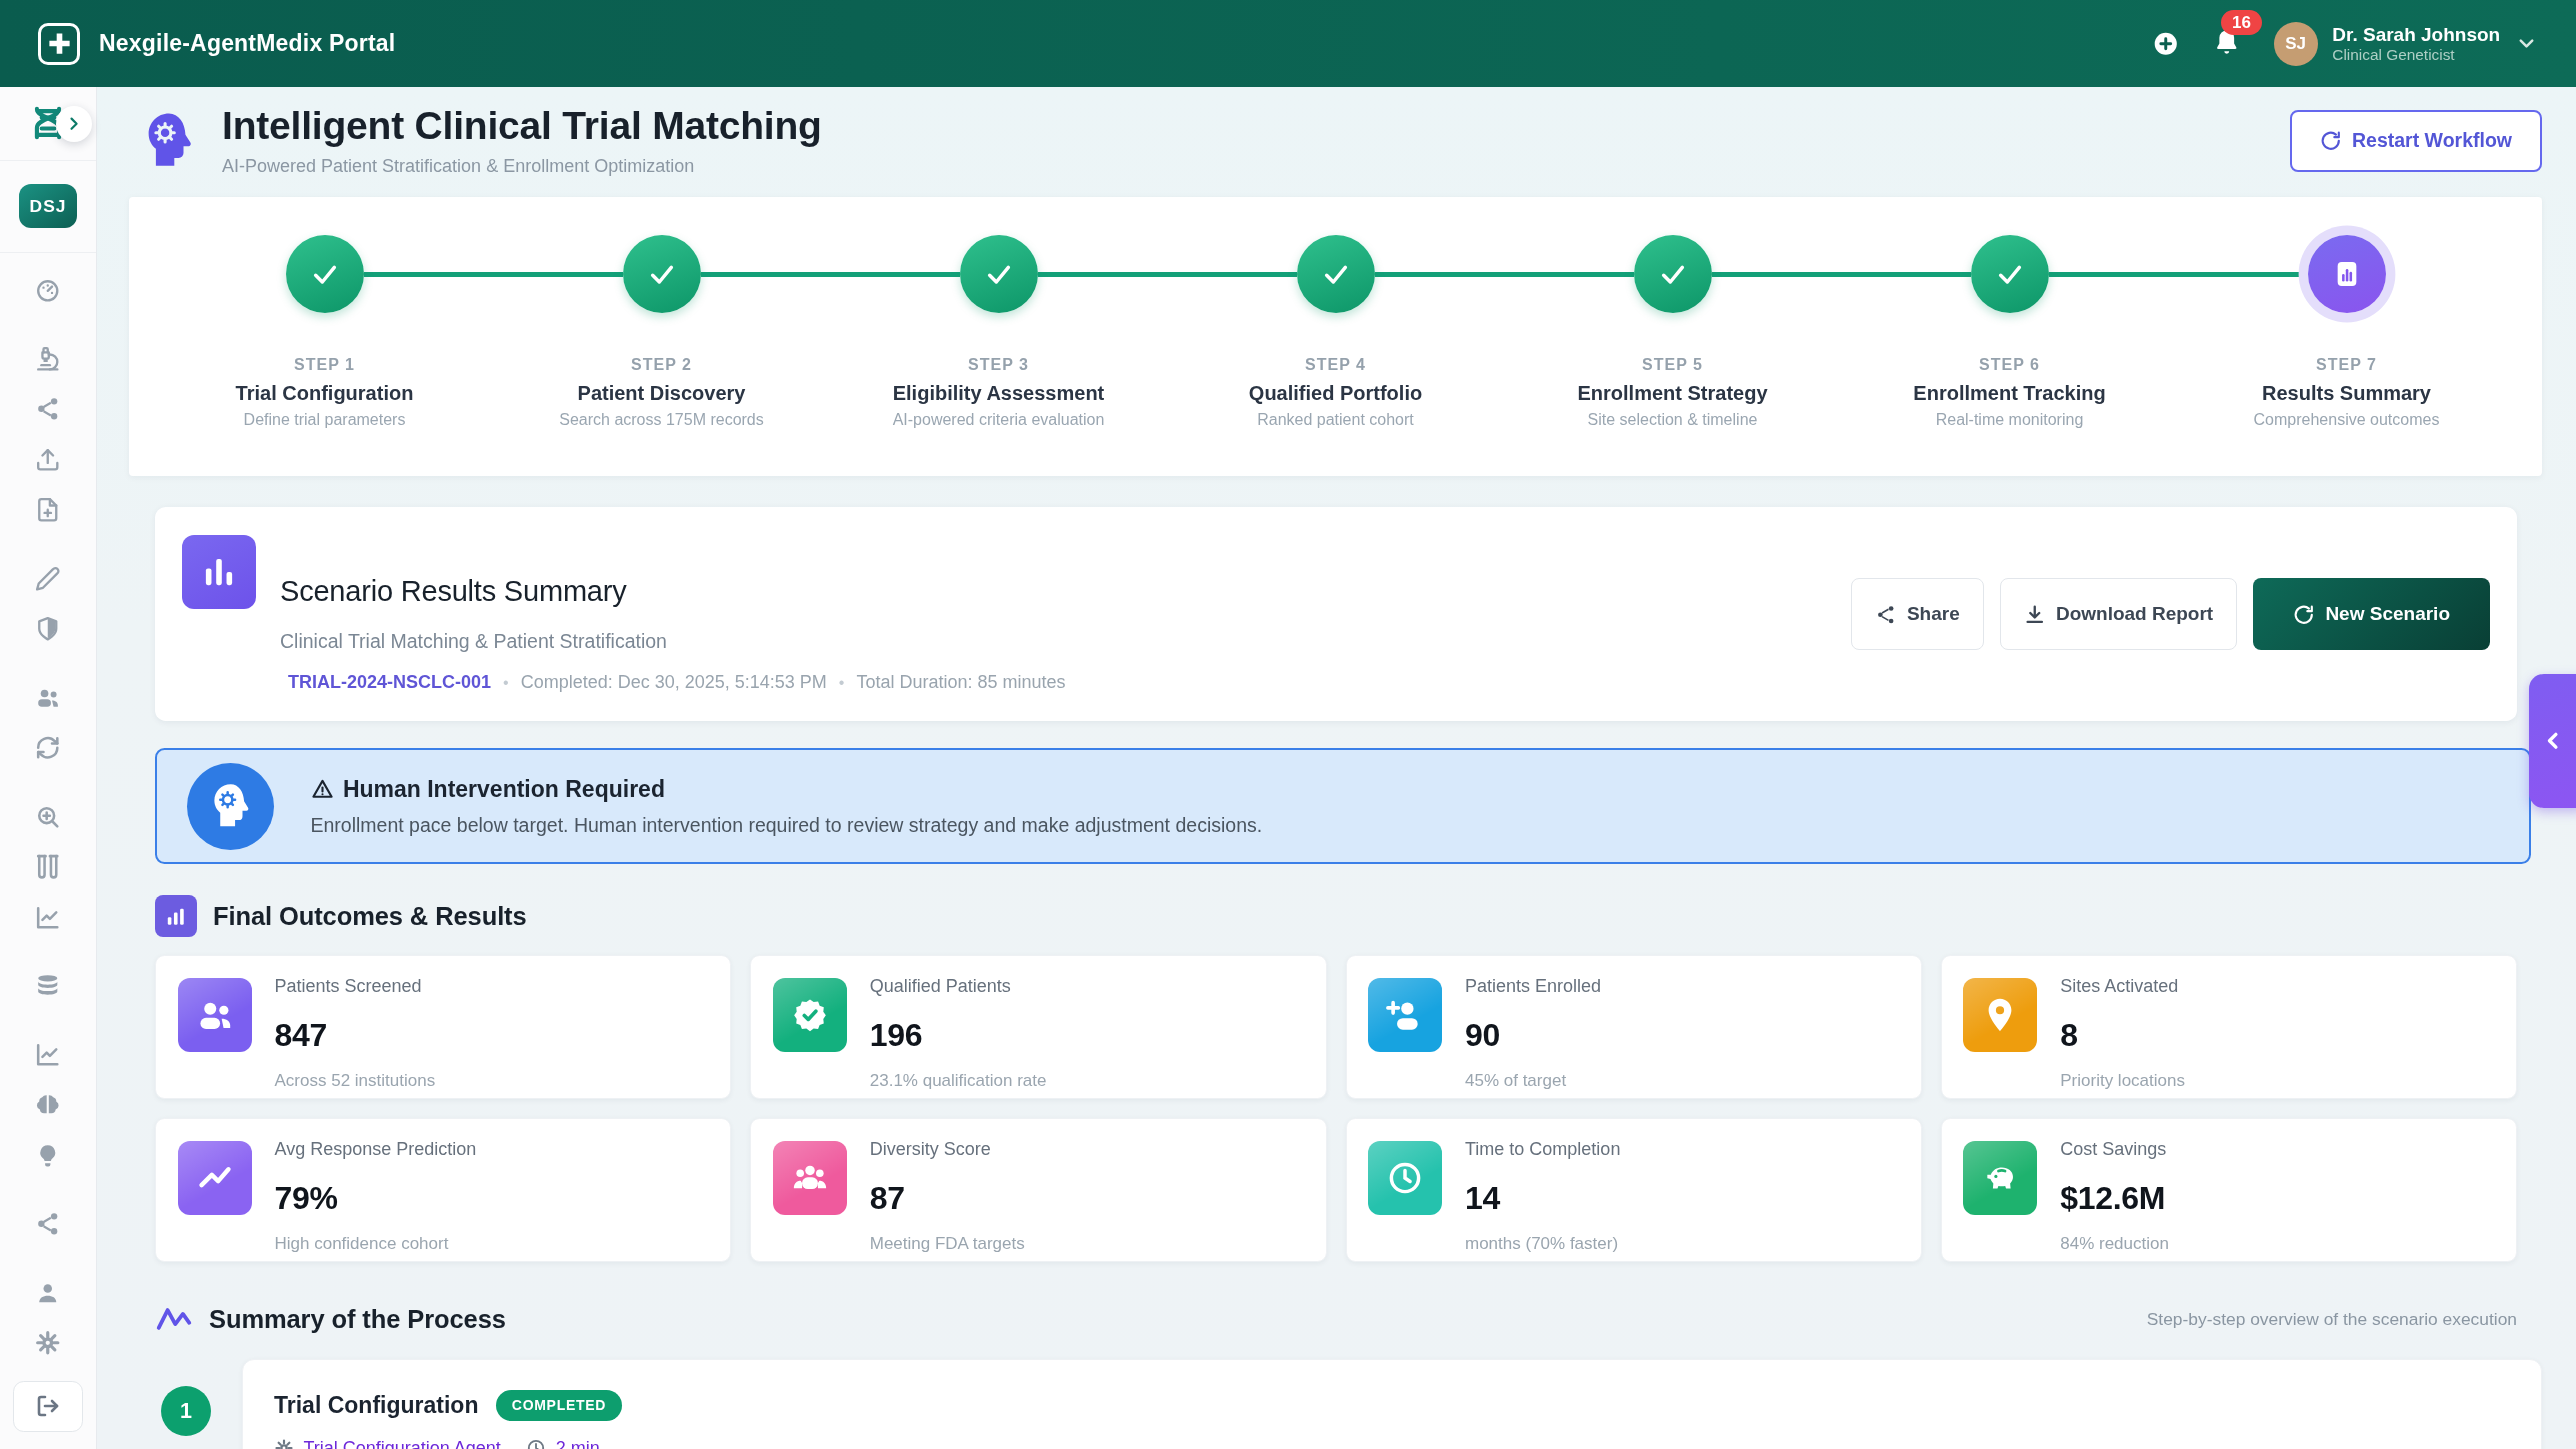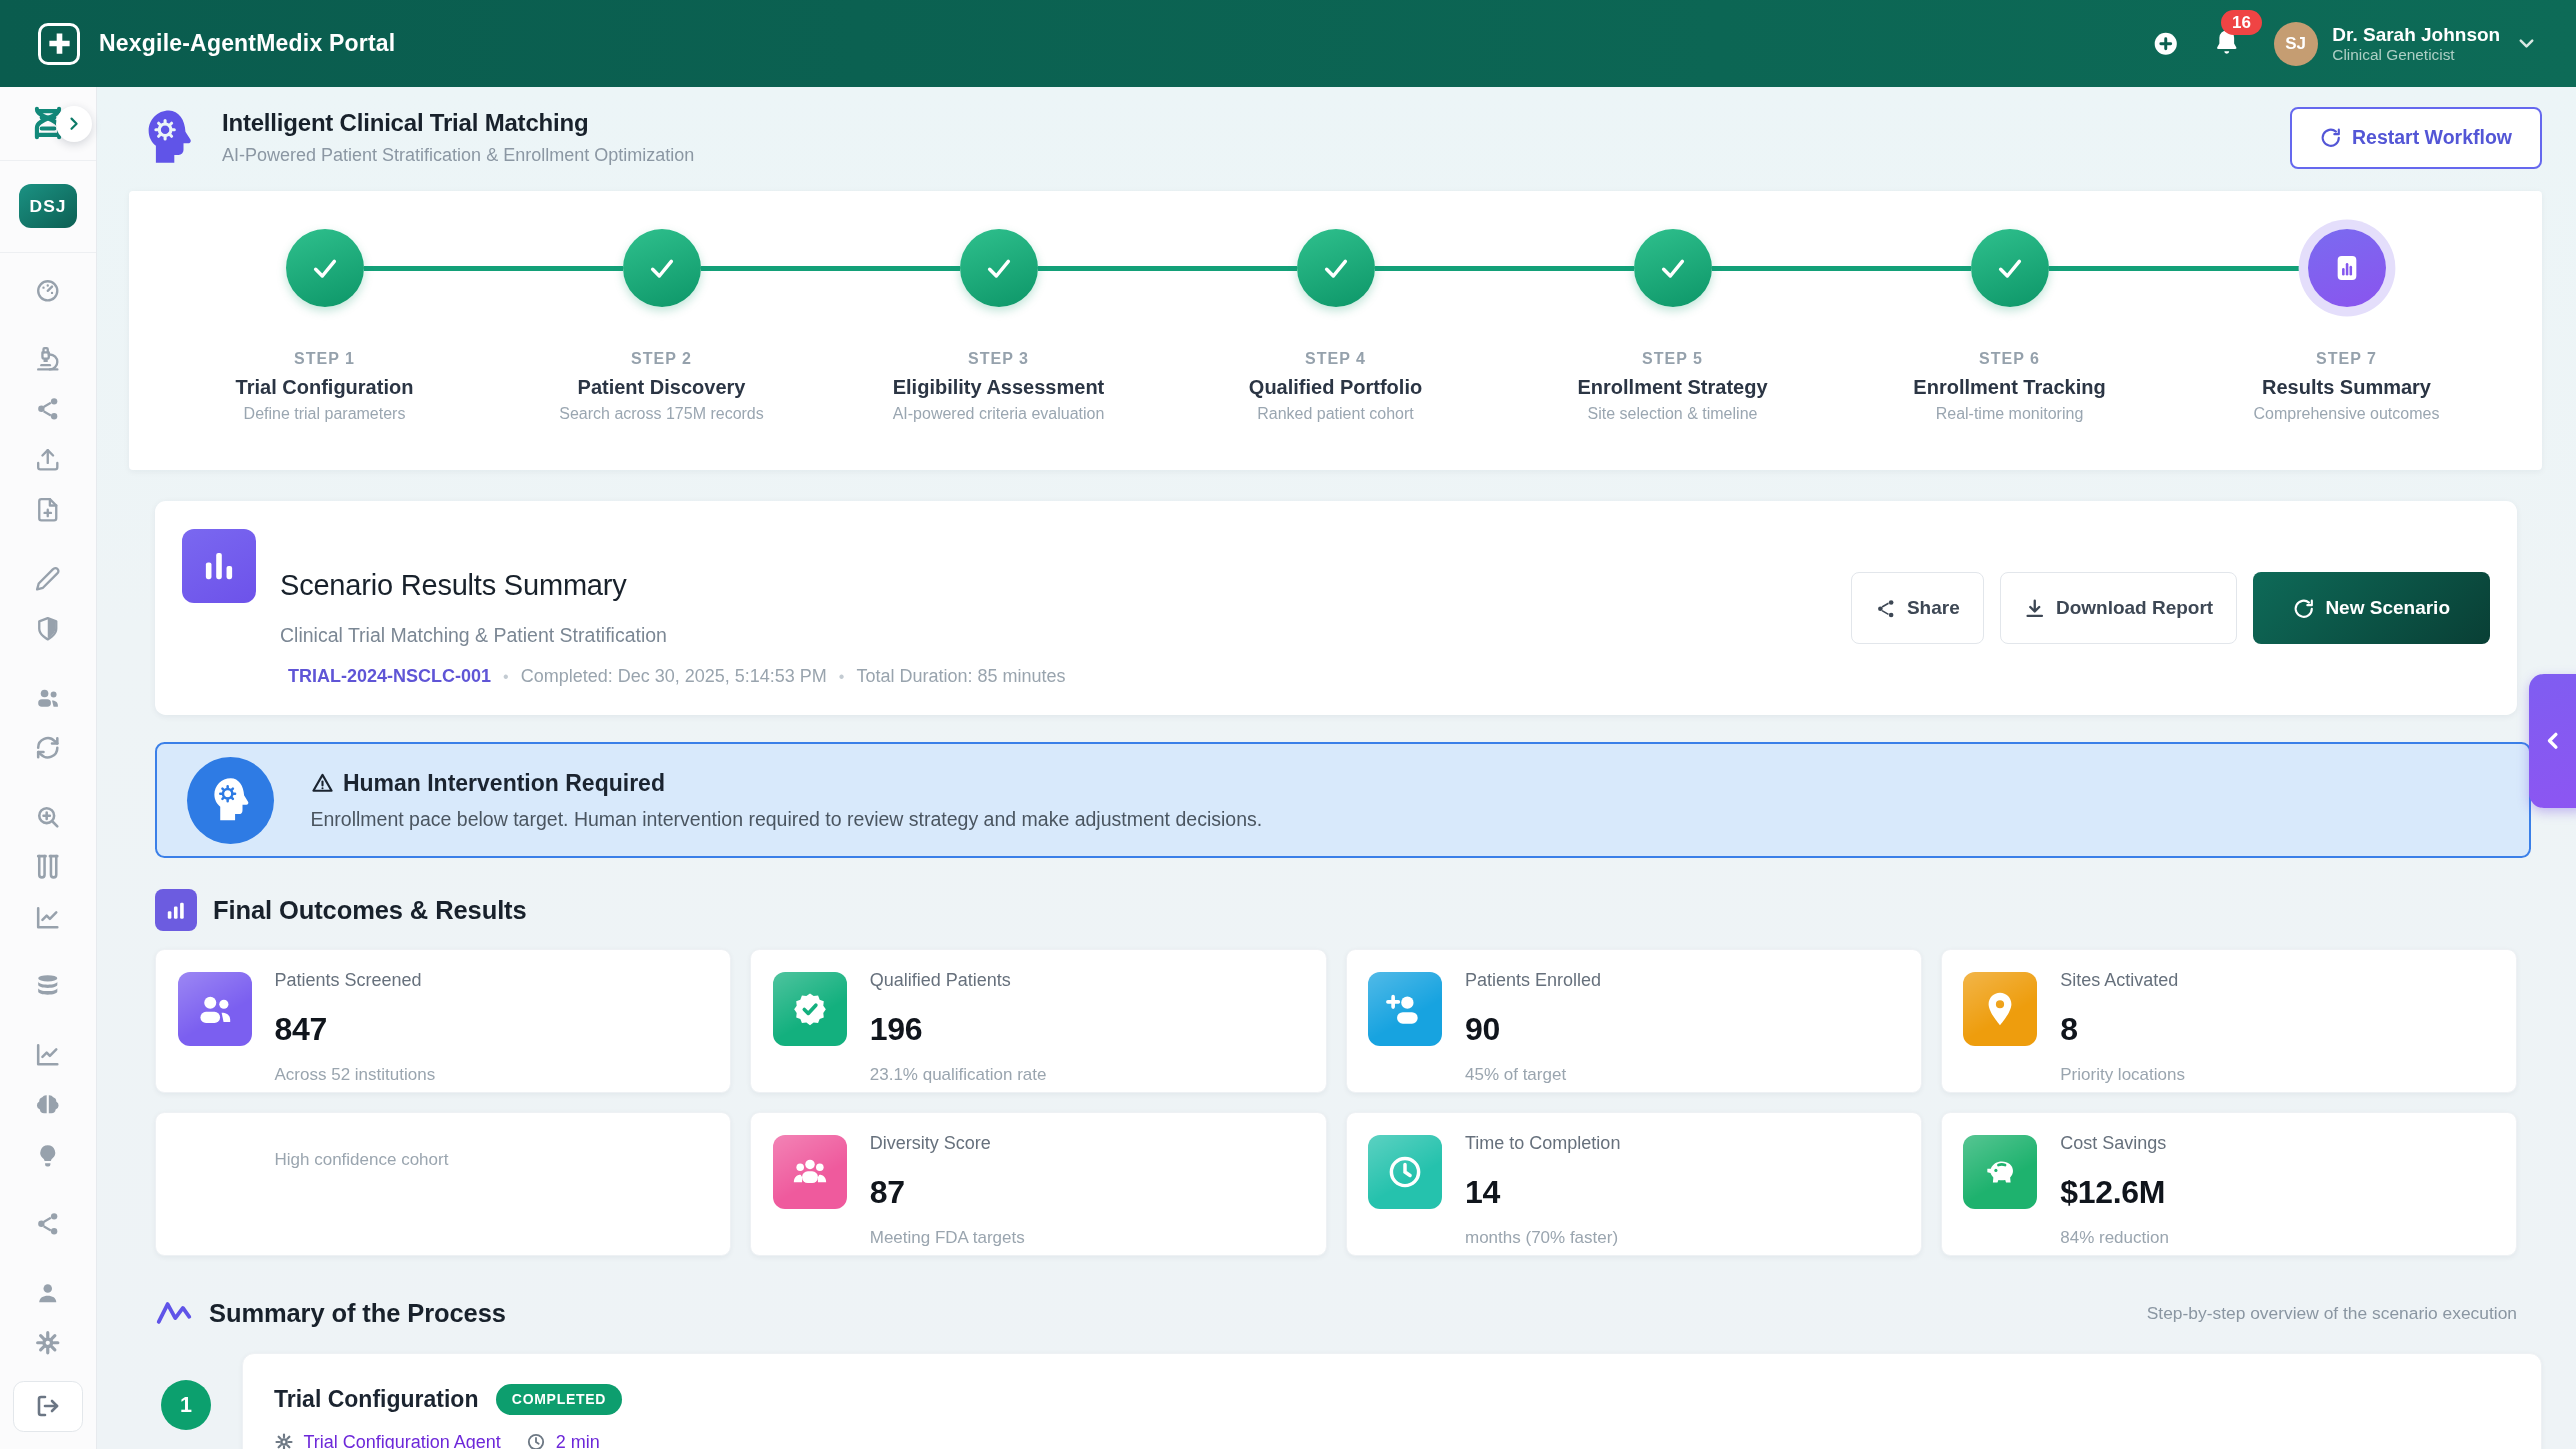--- a/index.html
+++ b/index.html
@@ -47,21 +47,21 @@
   .logout-btn { width:70px; height:51px; border:1.3px solid #e3e7eb; border-radius:10.7px;
     background:#fff; display:grid; place-items:center; color:#6b7684; cursor:pointer; }
 
   
   .main { position:absolute; left:97px; top:87px; right:0; bottom:0; overflow:hidden;
     background:linear-gradient(180deg,#ecf5f7 0%, #eef4f6 40%, #eef3f6 100%); }
 
   .page-head { display:flex; align-items:center; padding:17.4px 34px 0 40px; }
   .head-icon { width:62px; height:67px; flex:none; }
   .ph-text { margin-left:23px; }
-  .ph-title { font-size:24px; font-weight:800; color:#18212b; letter-spacing:-0.2px; }
+  .ph-title { font-size:39px; font-weight:800; color:#18212b; letter-spacing:-0.2px; }
   .ph-sub { margin-top:8px; font-size:18px; color:#8b97a3; }
   .restart-btn { margin-left:auto; display:flex; align-items:center; gap:10.7px; height:62px;
     padding:0 28px; border:2px solid #6568ee; border-radius:8px; background:#fff;
     color:#5356d6; font-size:19.5px; font-weight:700; cursor:pointer; }
   .restart-btn svg { width:21.5px; height:21.5px; }
 
   
   .wf-panel { margin:20px 34px 0 32px; background:#fff; border-radius:4px;
     box-shadow:0 1.3px 6.7px rgba(25,40,60,.05); padding:38px 27px 47px; display:flex; }
   .wf-step { flex:1; position:relative; text-align:center; }
@@ -561,20 +561,31 @@
         </div>
         <div>
           <div class="card-label">Sites Activated</div>
           <div class="card-value">8</div>
         </div>
       </div>
       <div class="card-caption">Priority locations</div>
     </div>
 
     <div class="card">
+      <div class="card-top">
+        <div class="card-icon" style="--c: #8a63f2;">
+          <svg viewBox="0 0 24 24" fill="none" stroke="#fff" stroke-width="2.8" stroke-linecap="round" stroke-linejoin="round">
+              <path d="M3.5 16.5 10 10l4 4 6.5-7.5"></path>
+            </svg>
+        </div>
+        <div>
+          <div class="card-label">Avg Response Prediction</div>
+          <div class="card-value">79%</div>
+        </div>
+      </div>
       <div class="card-caption">High confidence cohort</div>
     </div>
 
     <div class="card">
       <div class="card-top">
         <div class="card-icon" style="--c: #ef5a9d;">
           <svg viewBox="0 0 24 24" fill="#fff">
               <circle cx="12" cy="7.2" r="3"></circle>
               <circle cx="5.8" cy="9" r="2.4"></circle>
               <circle cx="18.2" cy="9" r="2.4"></circle>

